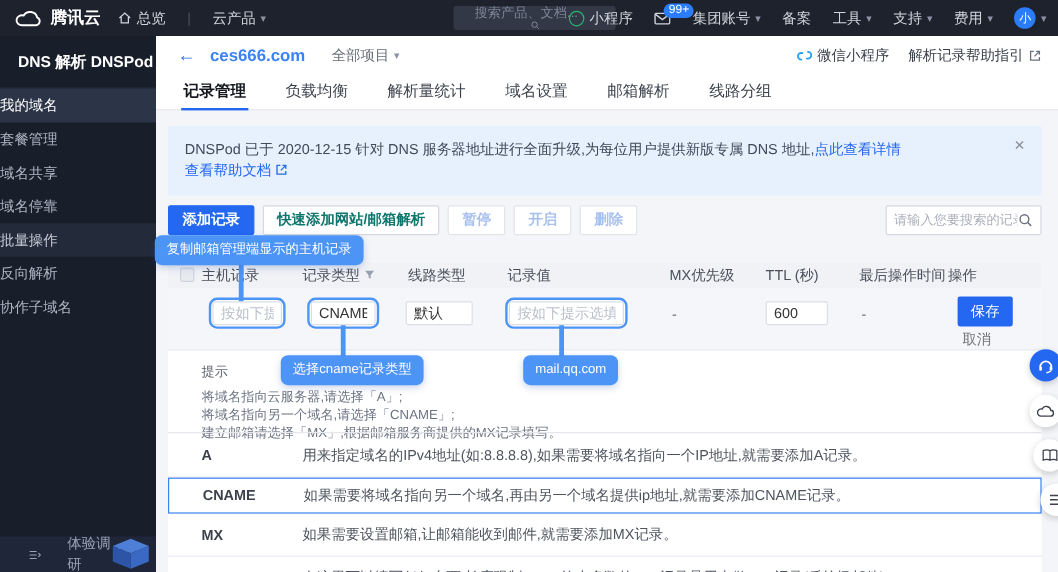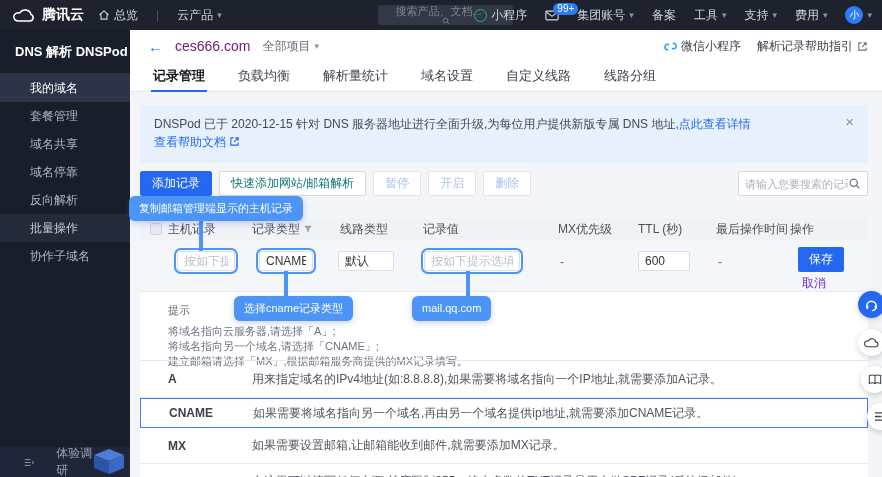--- a/index.html
+++ b/index.html
@@ -17,48 +17,48 @@
   .tb-search input { flex:1; background:transparent; border:none; outline:none; color:#c6ccd8; font-size:11px; width:100px; font-family:inherit; }
   .tb-search input::placeholder { color:#7d8596; }
   .tb-right { position:absolute; right:0; top:0; height:30px; display:flex; align-items:center; padding-right:10px; }
   .badge { position:absolute; top:-7px; left:8px; background:#2b7cf8; color:#fff; font-size:10px; border-radius:8px; padding:1px 4px; line-height:10px; }
   .avatar { width:18px; height:18px; border-radius:50%; background:#2b7cf8; color:#fff; font-size:10px; display:flex; align-items:center; justify-content:center; }
   .ring { width:13px; height:13px; border:1.5px solid #2bb673; border-radius:50%; display:inline-block; }
 
   
   .sidebar { position:absolute; left:0; top:30px; width:130px; height:447px; background:#191e2b; z-index:30; }
   .sb-title { color:#fff; font-size:13px; font-weight:bold; padding:13px 0 12px 15px; border-bottom:1px solid #2a3040; }
-  .sb-item { height:28px; line-height:28px; padding-left:30px; font-size:12px; color:#aeb5c2; cursor:pointer; }
+  .sb-item { height:28px; line-height:28px; padding-left:0; font-size:12px; color:#aeb5c2; cursor:pointer; }
   .sb-item.active { background:#2c3447; color:#fff; }
   .sb-item.hover { background:#232a3a; color:#c9ced8; }
   .sb-footer { position:absolute; left:0; bottom:0; width:130px; height:30px; background:#20263a; display:flex; align-items:center; padding:0 24px; color:#9aa2b2; font-size:12px; }
   .sb-footer .survey { margin-left:22px; display:flex; align-items:center; gap:4px; cursor:pointer; }
   .circ-arrow { width:12px; height:12px; border:1px solid #9aa2b2; border-radius:50%; font-size:9px; line-height:10px; text-align:center; color:#9aa2b2; }
   .cube { position:absolute; right:2px; bottom:2px; }
 
   
   .main { position:absolute; left:130px; top:30px; width:752px; height:447px; background:#f4f5f8; }
   .page-header { position:absolute; left:0; top:0; width:752px; height:32px; background:#fff; display:flex; align-items:center; padding:0 14px 0 18px; }
   .back { color:#2468f2; font-size:15px; cursor:pointer; margin-right:12px; }
-  .domain { font-size:14px; font-weight:normal; color:#701a75; margin-right:12px; }
+  .domain { font-size:14px; font-weight:bold; color:#3b82f6; margin-right:22px; }
   .proj { font-size:12px; color:#666d78; display:flex; align-items:center; gap:4px; cursor:pointer; }
   .hdr-right { margin-left:auto; display:flex; align-items:center; gap:16px; font-size:12px; color:#3c424d; }
   .hdr-link { display:flex; align-items:center; gap:4px; cursor:pointer; }
 
   .tabbar { position:absolute; left:0; top:32px; width:752px; height:30px; background:#fff; border-bottom:1px solid #e4e6eb; display:flex; align-items:center; padding-left:23px; }
   .tab { font-size:13px; color:#3c424d; margin-right:33px; height:30px; line-height:28px; cursor:pointer; position:relative; }
   .tab.active { font-weight:bold; color:#15181f; }
   .tab.active:after { content:""; position:absolute; left:-2px; right:-2px; bottom:0; height:2px; background:#2468f2; }
 
   .banner { position:absolute; left:10px; top:75px; width:728px; height:58px; background:#e7f1fd; border-radius:2px; padding:10px 34px 0 14px; font-size:12px; color:#404a59; line-height:18px; }
   .banner a { color:#2468f2; text-decoration:none; cursor:pointer; }
   .banner .close { position:absolute; right:14px; top:8px; color:#8a9099; font-size:15px; cursor:pointer; }
 
   .toolbar { position:absolute; left:10px; top:141px; width:728px; height:25px; display:flex; gap:7px; }
-  .btn { height:25px; font-size:12px; border-radius:2px; display:inline-flex; align-items:center; justify-content:center; padding:0 11px; cursor:pointer; font-family:inherit; }
+  .btn { height:25px; font-size:12px; border-radius:2px; display:inline-flex; align-items:center; justify-content:center; padding:0 11px; cursor:pointer; font-family:inherit;font-weight:bold; }
   .btn.primary { background:#2468f2; color:#fff; border:1px solid #2468f2; }
   .btn.ghost { background:#fff; color:#0f766e; border:1px solid #d5d8e0; }
   .btn.disabled { background:#fff; color:#a8c0f0; border:1px solid #e2e4ea; cursor:default; }
   .tb2-search { position:absolute; right:0; top:0; width:130px; height:25px; background:#fff; border:1px solid #d5d8e0; border-radius:2px; display:flex; align-items:center; padding:0 6px; }
   .tb2-search input { flex:1; border:none; outline:none; font-size:11px; color:#333; width:90px; font-family:inherit; }
   .tb2-search input::placeholder { color:#aab0bb; }
 
   
   .card { position:absolute; left:10px; top:188px; width:728px; height:300px; background:#fff; }
   .thead { position:absolute; left:0; top:0; width:728px; height:22px; background:#f0f2f6; font-size:12px; color:#4a4f59; }
@@ -66,21 +66,21 @@
   .cbx { position:absolute; left:10px; top:5px; width:12px; height:12px; background:#e8eaf0; border:1px solid #cfd3dc; border-radius:2px; cursor:pointer; }
   .funnel { vertical-align:-1px; margin-left:3px; }
 
   .edit-row { position:absolute; left:0; top:22px; width:728px; height:52px; background:#f5f6fa; border-bottom:1px solid #e8eaf0; font-size:12px; color:#555; }
   .fld { background:#fff; border:1px solid #dcdee6; border-radius:2px; height:20px; font-size:12px; padding:0 6px; color:#333; outline:none; width:100%; font-family:inherit; }
   .fld::placeholder { color:#b9bfc9; }
   .hl { position:absolute; border:2px solid #4d94f7; border-radius:7px; padding:1px; background:#fff; }
   .plain { position:absolute; }
   .dash { position:absolute; line-height:24px; color:#666; }
   .save-btn { position:absolute; left:658px; top:7px; width:46px; height:25px; background:#2468f2; color:#fff; border:none; border-radius:2px; font-size:12px; cursor:pointer; font-family:inherit; }
-  .cancel-lnk { position:absolute; left:662px; top:35px; color:#6d28d9; font-size:12px; cursor:pointer; }
+  .cancel-lnk { position:absolute; left:662px; top:35px; color:#737373; font-size:12px; cursor:pointer; }
 
   .hint { position:absolute; left:0; top:74px; width:728px; height:106px; padding:11px 0 0 28px; font-size:11px; color:#6b7280; line-height:15px; }
   .hint .h-title { color:#595f69; margin-bottom:6px; }
 
   .rtable { position:absolute; left:0; top:142px; width:728px; border-top:1px solid #e5e7ed; }
   .rrow { position:relative; width:728px; border-bottom:1px solid #e8eaf0; display:flex; align-items:center; }
   .rrow .rt { position:absolute; left:28px; font-size:12px; font-weight:bold; color:#3c414b; }
   .rrow .rd { position:absolute; left:112px; right:10px; font-size:12px; color:#4e545e; white-space:nowrap; overflow:hidden; }
   .rrow.hl-row { border:1px solid #3b82f6; }
 
@@ -161,22 +161,22 @@
       </div>
     </div>
   </div>
 
   <div class="sidebar">
     <div class="sb-title">DNS 解析 DNSPod</div>
     <div class="sb-item active">我的域名</div>
     <div class="sb-item">套餐管理</div>
     <div class="sb-item">域名共享</div>
     <div class="sb-item">域名停靠</div>
+    <div class="sb-item hover">批量操作</div>
     <div class="sb-item">反向解析</div>
-    <div class="sb-item hover">批量操作</div>
     <div class="sb-item">协作子域名</div>
 
     <div class="sb-footer">
       <svg width="13" height="11" viewBox="0 0 14 12">
           <path d="M1 2 H9 M1 6 H9 M1 10 H9 M11 4 L13.5 6 L11 8" fill="none" stroke="#9aa2b2" stroke-width="1.2"></path>
         </svg>
       <span class="survey">
         <span>体验调研</span>
         <span class="circ-arrow">›</span>
       </span>
@@ -211,21 +211,21 @@
             </svg>
         </span>
       </div>
     </div>
 
     <div class="tabbar">
       <span class="tab active">记录管理</span>
       <span class="tab">负载均衡</span>
       <span class="tab">解析量统计</span>
       <span class="tab">域名设置</span>
-      <span class="tab">自定义线路</span>
+      <span class="tab">邮箱解析</span>
       <span class="tab">线路分组</span>
     </div>
 
     <div class="banner">
       <div><span>DNSPod 已于 2020-12-15 针对 DNS 服务器地址进行全面升级,为每位用户提供新版专属 DNS 地址,</span><a>点此查看详情</a></div>
       <div><a>查看帮助文档</a>
         <svg width="11" height="11" viewBox="0 0 12 12" style="vertical-align:-1px;">
             <path d="M5 2 H2 V10 H10 V7 M7 2 H10 V5 M10 2 L5.5 6.5" fill="none" stroke="#2468f2" stroke-width="1.2"></path>
           </svg>
       </div>
@@ -312,21 +312,21 @@
     </div>
   </div>
 
   <div class="conn" style="left:199px; top:219px; height:32px;"></div>
   <div class="tip" style="left:129px; top:196px;">复制邮箱管理端显示的主机记录</div>
 
   <div class="conn" style="left:284px; top:271px; height:27px;"></div>
   <div class="tip" style="left:234px; top:296px;">选择cname记录类型</div>
 
   <div class="conn" style="left:466px; top:271px; height:27px;"></div>
-  <div class="tip" style="left:412px; top:296px;">mail.qq.com</div>
+  <div class="tip" style="left:436px; top:296px;">mail.qq.com</div>
 
   <div class="float-btn blue" style="left:858px; top:291px;">
     <svg width="15" height="15" viewBox="0 0 16 16">
         <path d="M3 9.5 a5 5 0 0 1 10 0" fill="none" stroke="#fff" stroke-width="1.5"></path>
         <rect x="2.2" y="8.8" width="2.4" height="4" rx="1.2" fill="#fff"></rect>
         <rect x="11.4" y="8.8" width="2.4" height="4" rx="1.2" fill="#fff"></rect>
         <path d="M12.6 12.8 q-1.6 1.7 -4.1 1.7" fill="none" stroke="#fff" stroke-width="1.2"></path>
       </svg>
   </div>
   <div class="float-btn" style="left:858px; top:329px;">

